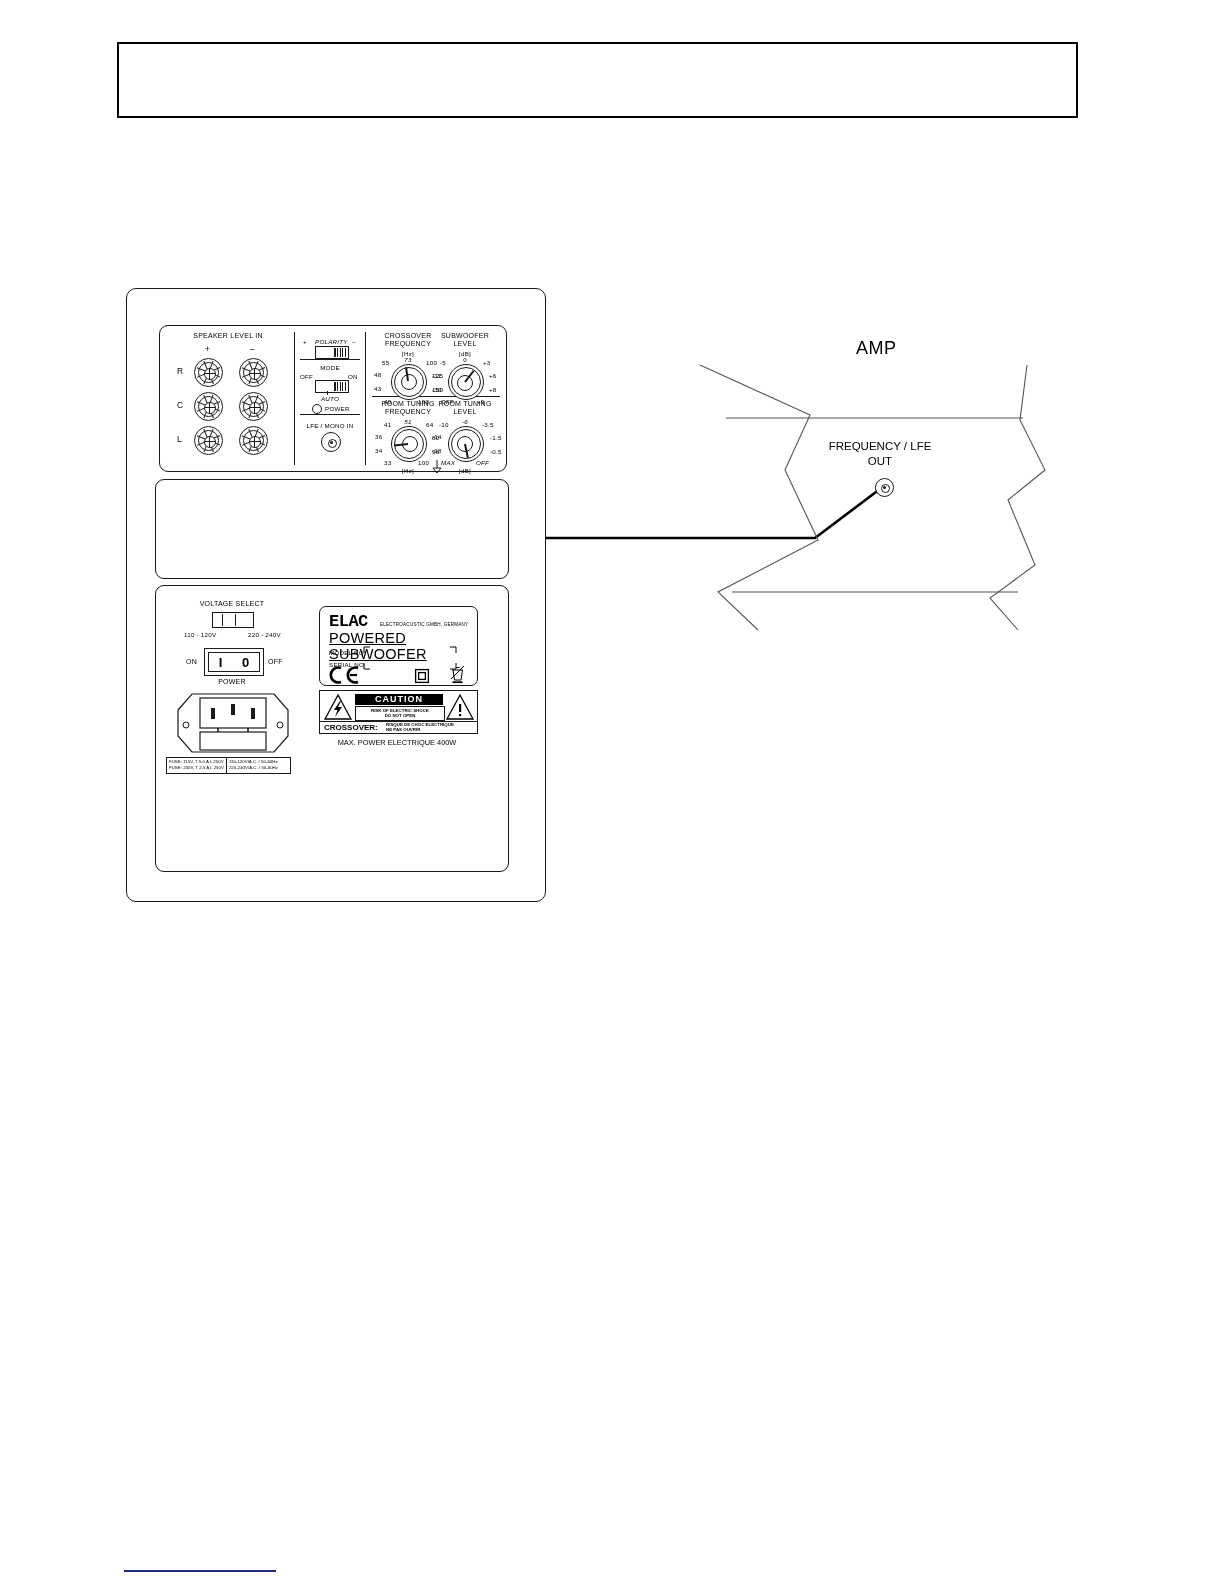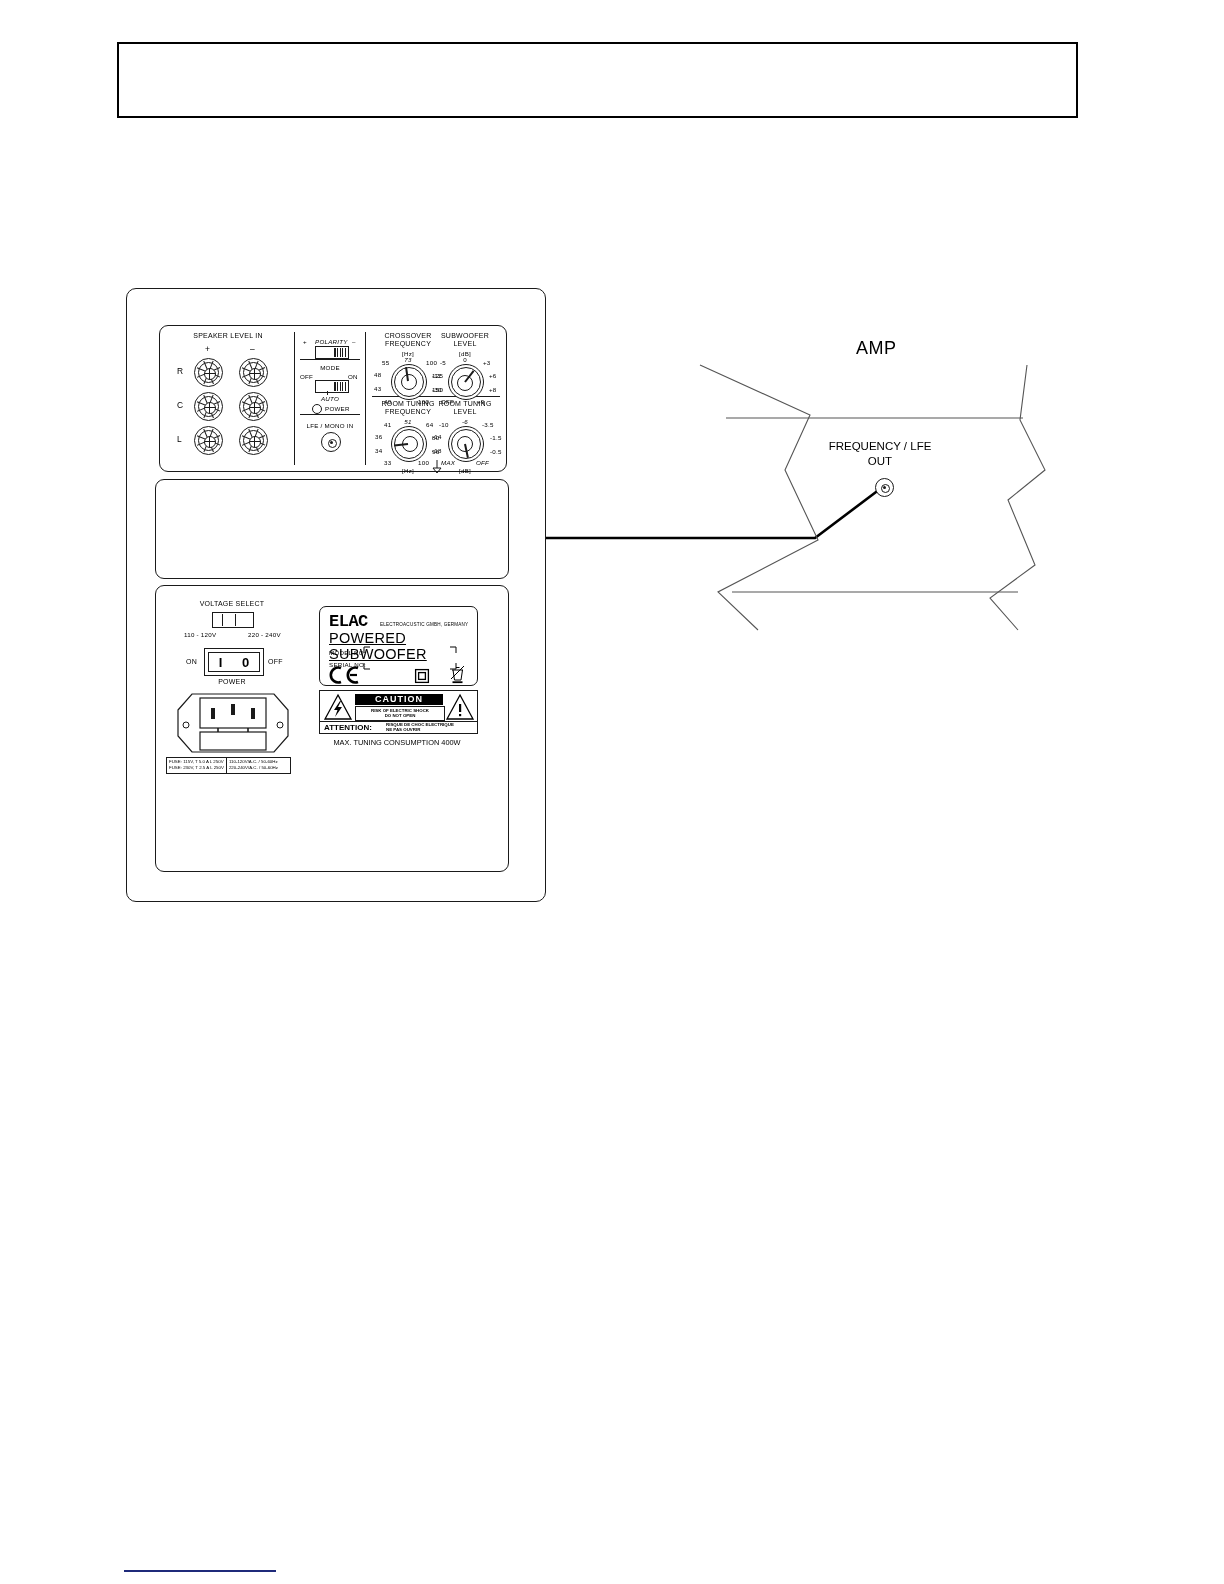--- a/index.html
+++ b/index.html
@@ -351,24 +351,24 @@
         <div style="position:absolute;left:35px;top:15px;width:88px;border:1px solid #1a1a1a;text-align:center;font-size:4.4px;font-weight:bold;line-height:5.4px;padding:1px 0;">
           <div>RISK OF ELECTRIC SHOCK</div>
           <div>DO NOT OPEN</div>
         </div>
         <svg style="position:absolute;left:126px;top:3px;width:28px;height:26px">
           <polygon points="14,1 27,25 1,25" fill="none" stroke="#000" stroke-width="1.3"></polygon>
           <rect x="13" y="10" width="2.2" height="8" fill="#000"></rect>
           <rect x="13" y="20" width="2.2" height="2.2" fill="#000"></rect>
         </svg>
         <div class="hline" style="left:0;top:30px;width:157px;"></div>
-        <div style="position:absolute;left:4px;top:32px;font-size:8px;font-weight:bold;">ATTENTION:</div>
+        <div style="position:absolute;left:4px;top:32px;font-size:8px;font-weight:bold;">CROSSOVER:</div>
         <div style="position:absolute;left:66px;top:31px;font-size:4.4px;font-weight:bold;line-height:5.2px;">
           <div>RISQUE DE CHOC ELECTRIQUE</div>
           <div>NE PAS OUVRIR</div>
         </div>
       </div>
-      <div style="position:absolute;left:241px;top:152px;transform:translateX(-50%);font-size:7.4px;white-space:nowrap">MAX. TUNING CONSUMPTION 400W</div>
+      <div style="position:absolute;left:241px;top:152px;transform:translateX(-50%);font-size:7.4px;white-space:nowrap">MAX. POWER ELECTRIQUE 400W</div>
     </div>
   </div>
 
   <div class="footrule"></div>
 </div>
 
 </body></html>

